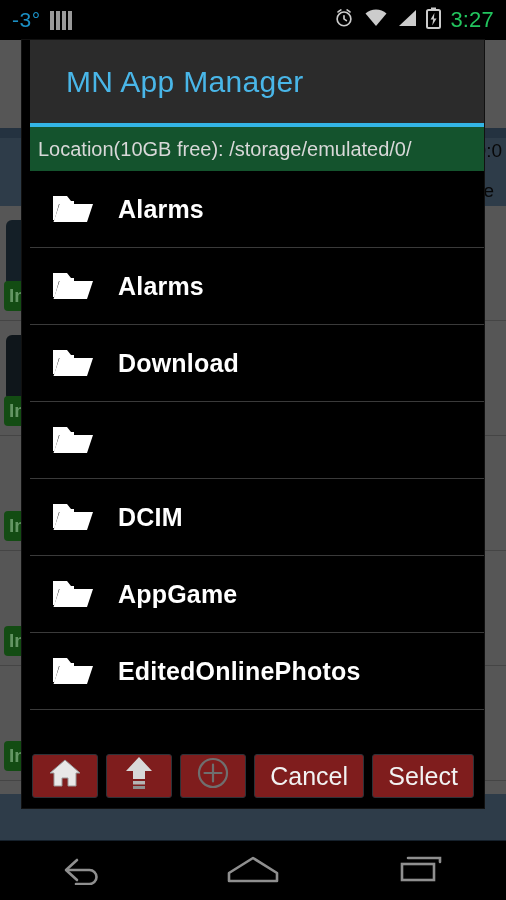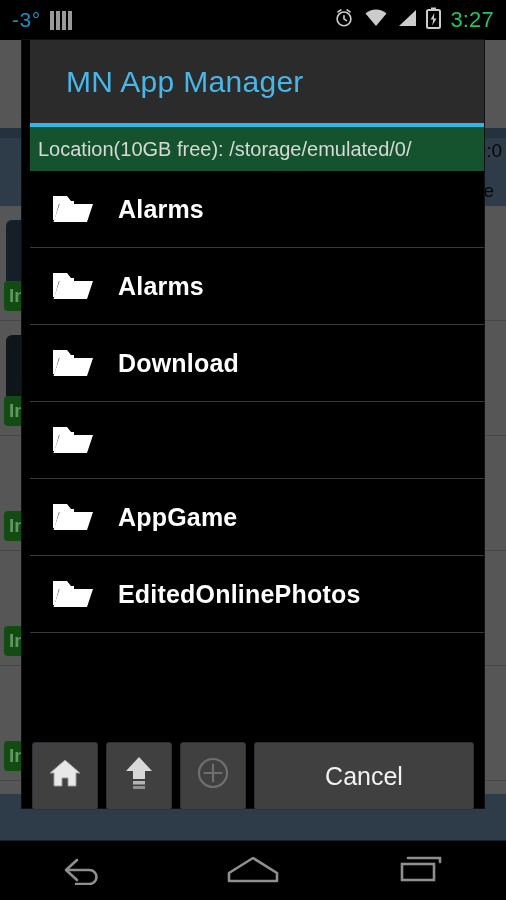--- a/index.html
+++ b/index.html
@@ -112,22 +112,22 @@
     color: #ffffff; font-size: 25px; font-weight: bold; letter-spacing: .2px;
   }
 
   
   .dlg-buttons {
     position: absolute; left: 0; bottom: 0; width: 462px; height: 64px;
     background: #000; display: flex; align-items: center;
     gap: 8px; padding: 0 10px;
   }
   .btn {
-    background: #404040; border: 1px solid #2e3238; border-radius: 3px;
-    height: 68px; display: flex; align-items: center; justify-content: center;
+    background: #7f1d1d; border: 1px solid #2e3238; border-radius: 3px;
+    height: 44px; display: flex; align-items: center; justify-content: center;
     color: #f2f2f2; font-size: 25px;
   }
   .btn.icon-btn { width: 66px; flex: 0 0 66px; }
   .btn.text-btn { flex: 1 1 auto; padding: 0 8px; }
 
   .nav-bar {
     position: absolute; left: 0; bottom: 0; width: 506px; height: 60px;
     background: #000; display: flex; align-items: center; justify-content: space-around;
     border-top: 1px solid #15202b;
   }
@@ -254,20 +254,29 @@
 
       <div class="list-row">
         <span class="folder-icon">
           <svg width="42" height="32" viewBox="0 0 42 32">
               <path d="M1 3h14l4 5h3v3H7L2.5 27 1 27z" fill="#fff"></path>
               <path d="M7.5 11H41l-6 18H1.5z" fill="#fff"></path>
             </svg>
         </span>
       </div>
 
+      <div class="list-row">
+        <span class="folder-icon">
+          <svg width="42" height="32" viewBox="0 0 42 32">
+              <path d="M1 3h14l4 5h3v3H7L2.5 27 1 27z" fill="#fff"></path>
+              <path d="M7.5 11H41l-6 18H1.5z" fill="#fff"></path>
+            </svg>
+        </span>
+        <span class="row-label">DCIM</span>
+      </div>
 
       <div class="list-row">
         <span class="folder-icon">
           <svg width="42" height="32" viewBox="0 0 42 32">
               <path d="M1 3h14l4 5h3v3H7L2.5 27 1 27z" fill="#fff"></path>
               <path d="M7.5 11H41l-6 18H1.5z" fill="#fff"></path>
             </svg>
         </span>
         <span class="row-label">AppGame</span>
       </div>
@@ -302,20 +311,21 @@
       </div>
       <div class="btn icon-btn">
         <span>
           <svg width="34" height="34" viewBox="0 0 34 34">
               <circle cx="17" cy="17" r="14" fill="none" stroke="#6f6f6f" stroke-width="2.2"></circle>
               <path d="M17 8.5v17M8.5 17h17" stroke="#6f6f6f" stroke-width="2.2" stroke-linecap="round"></path>
             </svg>
         </span>
       </div>
       <div class="btn text-btn">Cancel</div>
+      <div class="btn text-btn">Select</div>
     </div>
 
   </div>
 
   <div class="nav-bar">
     <span class="nav-ico">
       <svg width="52" height="32" viewBox="0 0 52 32">
           <path d="M19 7 8 17l11 10" fill="none" stroke="#a9a9a9" stroke-width="2.6" stroke-linecap="round" stroke-linejoin="round"></path>
           <path d="M8.5 17h23a7 7 0 0 1 0 14H18" fill="none" stroke="#a9a9a9" stroke-width="2.6" stroke-linecap="round"></path>
         </svg>

